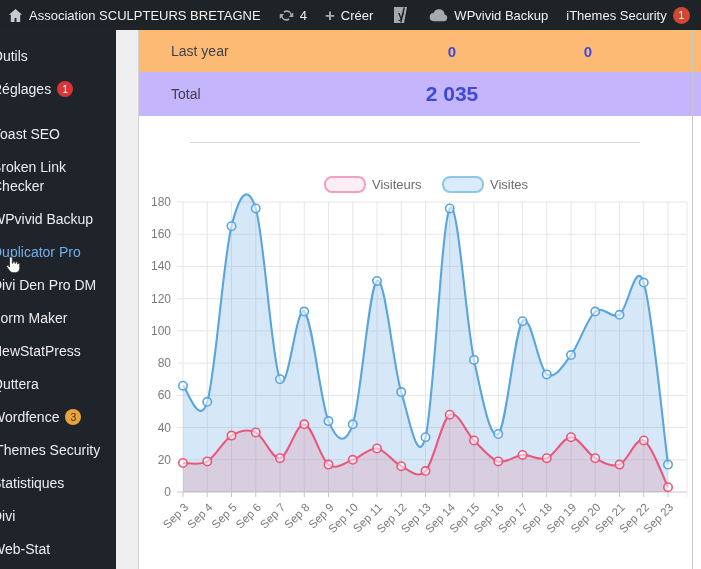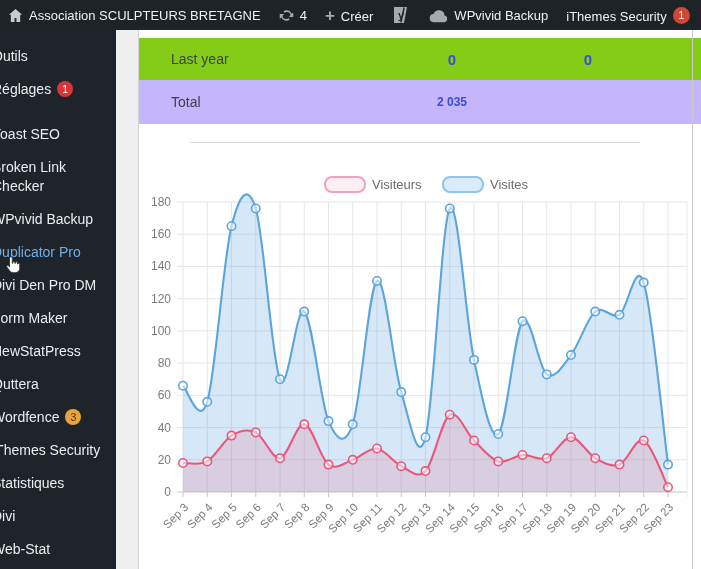--- a/index.html
+++ b/index.html
@@ -1,46 +1,46 @@
 <!DOCTYPE html>
 <html><head>
 <meta charset="utf-8">
 <style>
   * { margin:0; padding:0; box-sizing:border-box; }
   html,body { width:701px; height:569px; overflow:hidden; background:#fff;
               font-family:"Liberation Sans", sans-serif; }
   .abar { position:absolute; left:0; top:0; width:701px; height:30px; background:#1d2327;
           display:flex; align-items:center; color:#f0f0f1; font-size:13px; white-space:nowrap; }
-  .abar .itm { display:flex; align-items:flex-end; gap:6px; margin-right:18px; cursor:pointer; }
+  .abar .itm { display:flex; align-items:center; gap:6px; margin-right:18px; cursor:pointer; }
   .abar .icn { display:flex; align-items:center; }
   .abar .badge { width:17px; height:17px; border-radius:50%; background:#d14731; color:#fff;
                  font-size:11px; display:flex; align-items:center; justify-content:center; }
   .plus { color:#a7aaad; font-size:17px; font-weight:bold; line-height:1; }
   .sbar { position:absolute; left:0; top:30px; width:116px; height:539px; background:#1f242b;
           overflow:hidden; }
   .smenu { padding-top:10px; }
   .sitem { position:relative; padding:7px 0 7px 0; cursor:pointer; }
   .sitem .lbl { margin-left:-8px; width:116px; color:#ececee; font-size:14px; line-height:19px; }
   .sitem.active .lbl { color:#72aee6; }
   .sitem.sep { margin-top:12px; }
   .sbadge { display:inline-flex; align-items:center; justify-content:center; width:16px; height:16px;
             border-radius:50%; font-size:10.5px; margin-left:6px; vertical-align:text-bottom; }
   .gutter { position:absolute; left:116px; top:30px; width:23px; height:539px; background:#efefef;
             border-right:1px solid #d2d2d5; }
   .content { position:absolute; left:139px; top:30px; width:562px; height:539px; background:#fff; }
   .trow { position:relative; width:100%; }
-  .trow.r1 { height:42px; background:#84cc16;margin-top:8px; }
+  .trow.r1 { height:42px; background:#fdba74; }
   .trow.r2 { height:44px; background:#c4b5fd;padding-left:43px; }
   .trow .rlabel { position:absolute; left:32px; top:50%; transform:translateY(-50%);
                   color:#3c434a; font-size:14px; }
   .trow .val { position:absolute; top:50%; transform:translateY(-50%); width:100px; text-align:center;
                font-weight:bold; }
   .trow .v1 { left:263px; } .trow .v2 { left:399px; }
   .trow.r1 .val { font-size:15px; }
-  .trow.r2 .val { font-size:12px; }
+  .trow.r2 .val { font-size:21px; }
   .divider { position:absolute; left:51px; top:112px; width:450px; height:1px; background:#d9d9d9; }
   #chart-wrap { position:absolute; left:0; top:130px; width:562px; height:409px; }
   .vscroll { position:absolute; left:692px; top:30px; width:1px; height:539px; background:#c9c9c9; }
   .cursor { position:absolute; left:4px; top:255px; width:18px; height:21px; z-index:5; }
   svg text { font-family:"Liberation Sans", sans-serif; }
 </style>
 </head>
 <body>
 
 <div class="abar">

